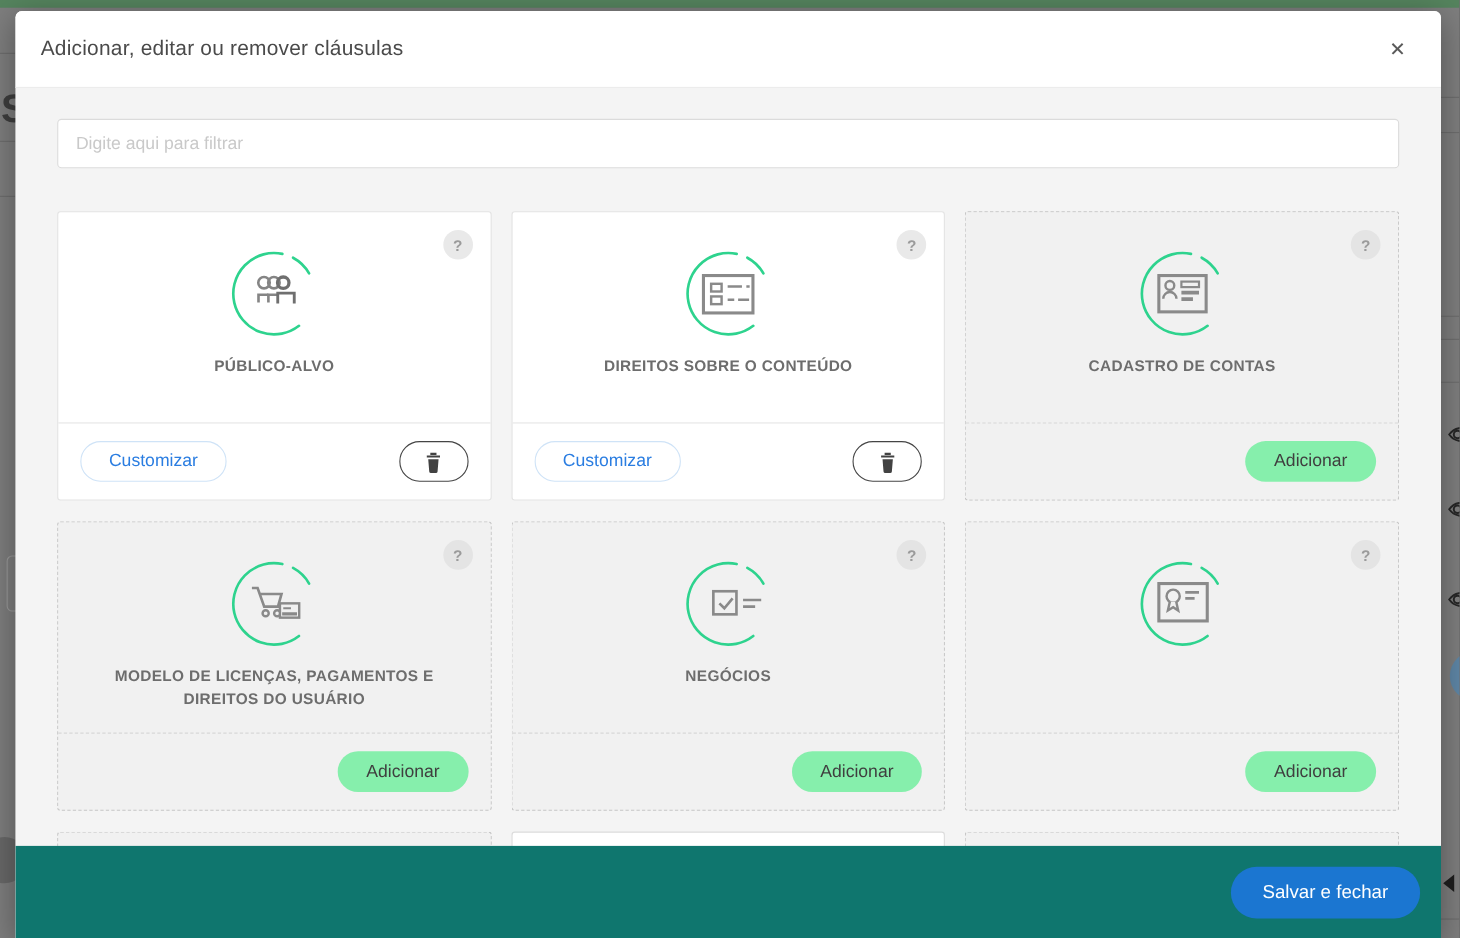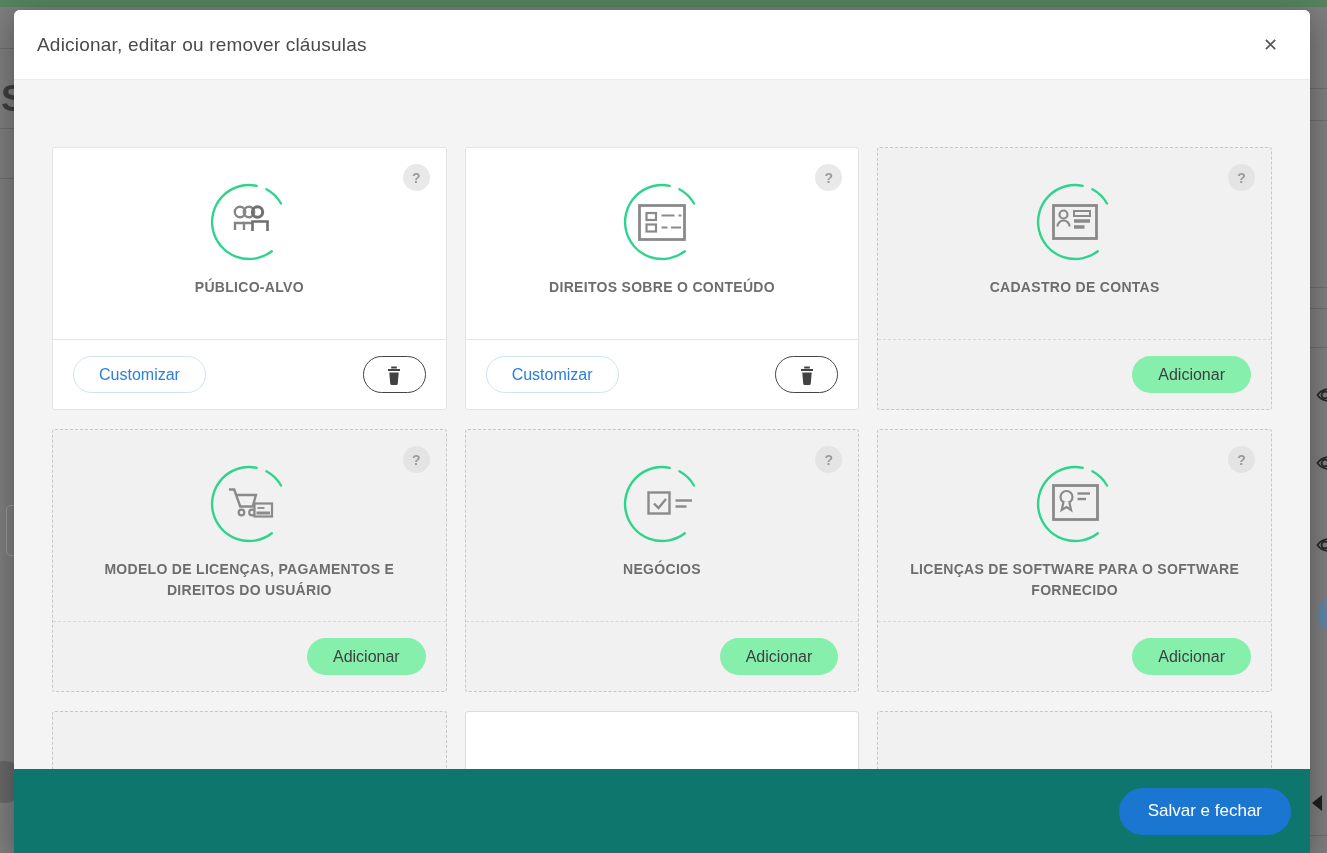--- a/index.html
+++ b/index.html
@@ -121,20 +121,21 @@
   <div class="left-tri"></div>
 
   <div class="modal">
 
     <div class="modal-header">
       <div class="modal-title">Adicionar, editar ou remover cláusulas</div>
       <button class="close-btn">✕</button>
     </div>
 
     <div class="modal-body">
+      <input class="filter-input" placeholder="Digite aqui para filtrar" style="">
 
       <div class="grid">
 
         <div class="card added">
           <div class="card-main">
             <button class="help-btn">?</button>
             <div class="icon-wrap">
               <svg width="78" height="78" viewBox="0 0 78 78" fill="none">
                 <path d="M46.7 2.8 A37 37 0 1 0 61.8 68.2" stroke="#2ed38e" stroke-width="2.4" stroke-linecap="round"></path>
                 <path d="M56.4 6.3 A37 37 0 0 1 71 20.5" stroke="#2ed38e" stroke-width="2.4" stroke-linecap="round"></path>
@@ -255,21 +256,20 @@
               <svg width="78" height="78" viewBox="0 0 78 78" fill="none">
                 <path d="M46.7 2.8 A37 37 0 1 0 61.8 68.2" stroke="#2ed38e" stroke-width="2.4" stroke-linecap="round"></path>
                 <path d="M56.4 6.3 A37 37 0 0 1 71 20.5" stroke="#2ed38e" stroke-width="2.4" stroke-linecap="round"></path>
                 <rect x="17.5" y="20.5" width="44" height="34" stroke="#8a8a8a" stroke-width="2.8"></rect>
                 <circle cx="30.5" cy="32" r="6" stroke="#8a8a8a" stroke-width="2.2"></circle>
                 <path d="M27.5 37 l-1.8 8 l4.8 -3 l4.6 3 l-1.8 -8" stroke="#8a8a8a" stroke-width="2.2" fill="#f1f1f1"></path>
                 <path d="M41.5 28.5 h12.5" stroke="#8a8a8a" stroke-width="2.4"></path>
                 <path d="M41.5 34 h8.5" stroke="#8a8a8a" stroke-width="2.4"></path>
               </svg>
             </div>
-            <div class="card-title">LICENÇAS DE SOFTWARE PARA O SOFTWARE FORNECIDO</div>
           </div>
           <div class="card-foot">
             <button class="pill add-btn">Adicionar</button>
           </div>
         </div>
 
         <div class="stub available"></div>
         <div class="stub added"></div>
         <div class="stub available"></div>
 

